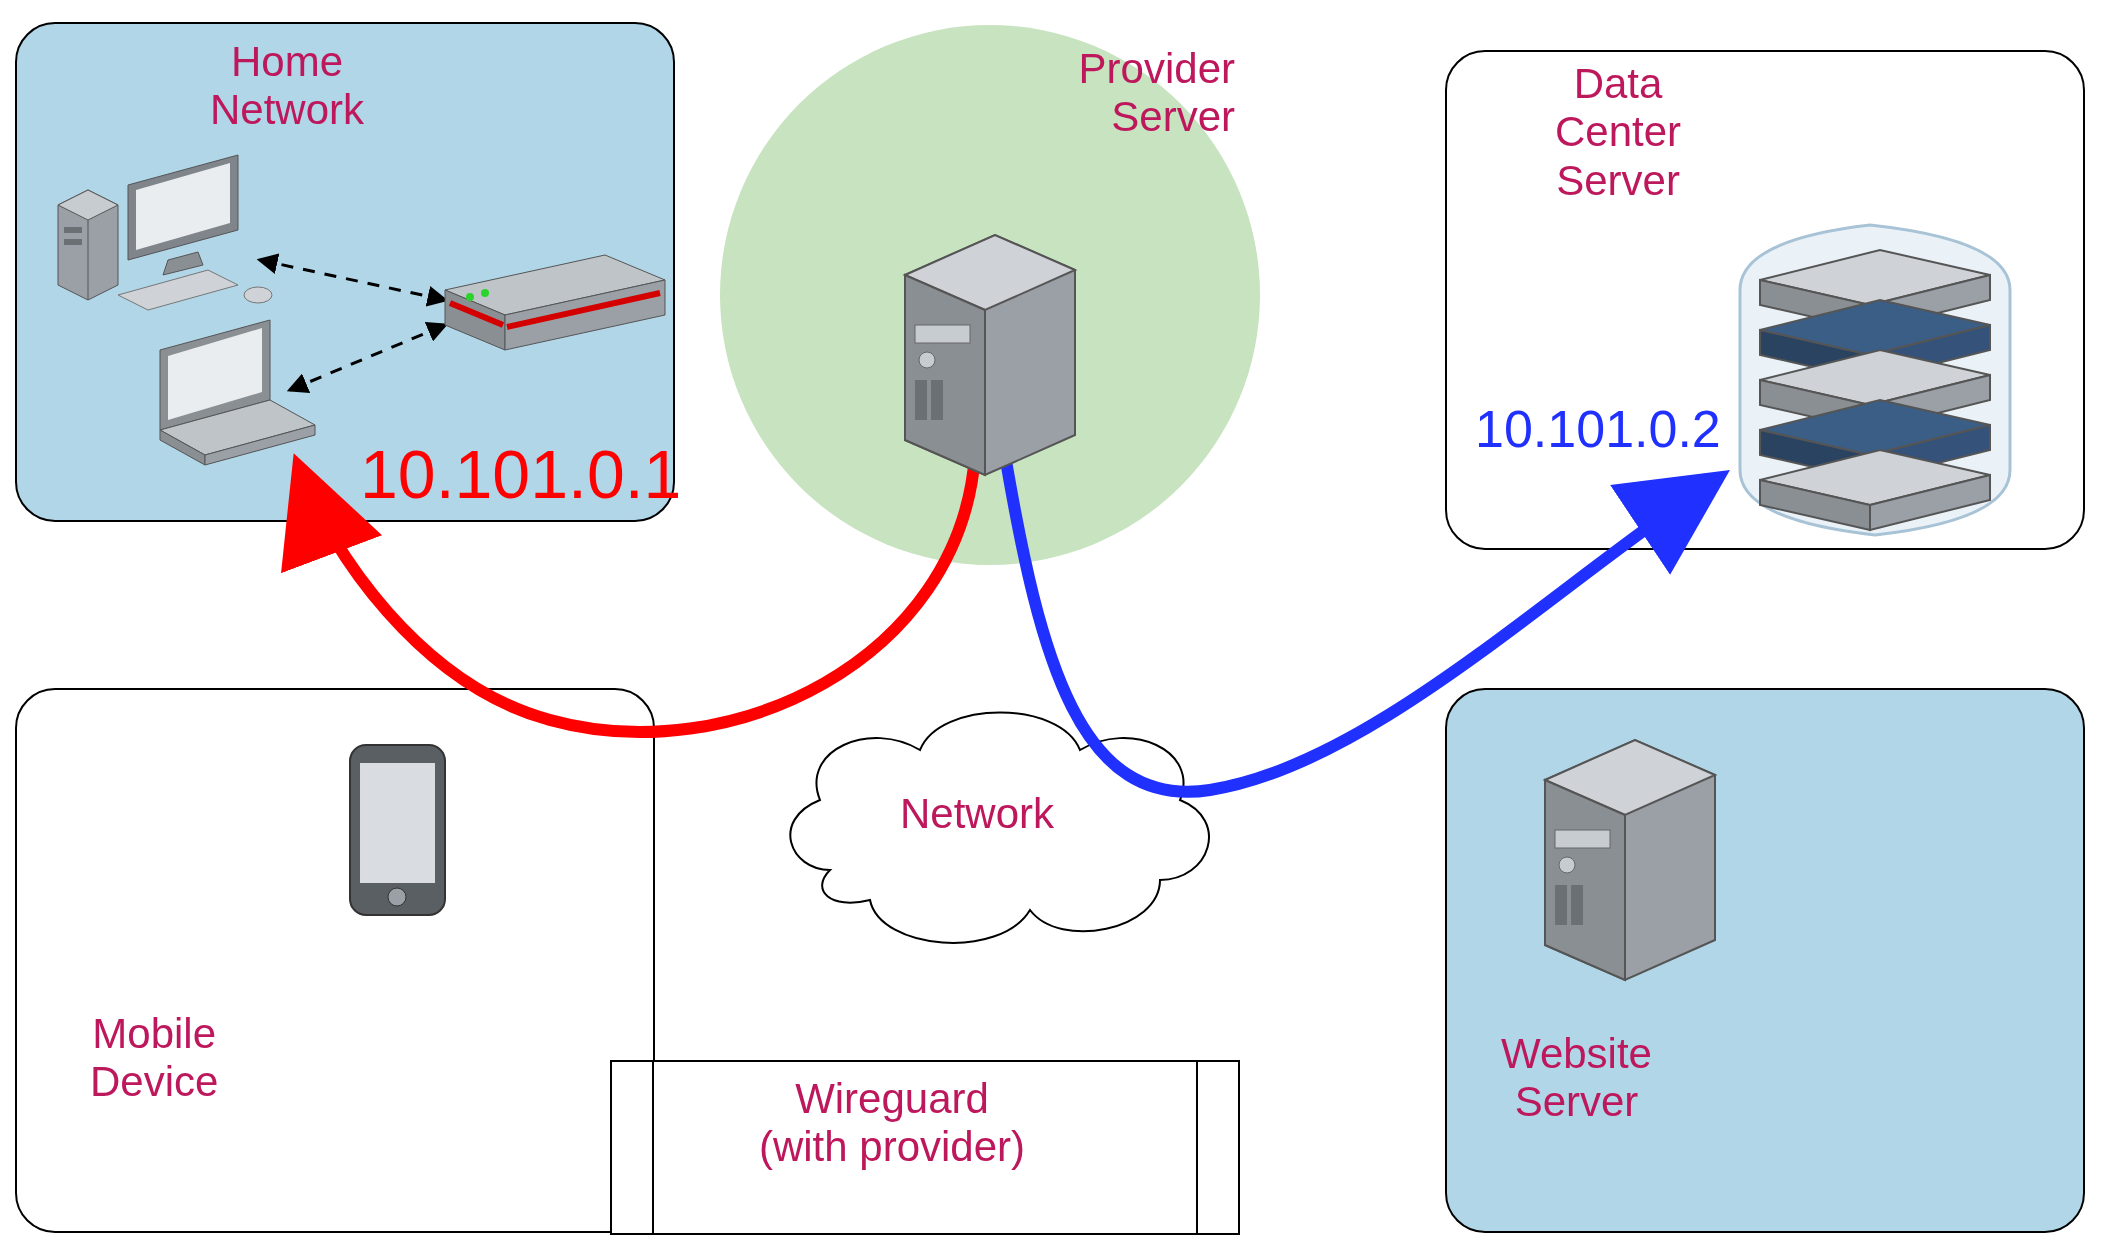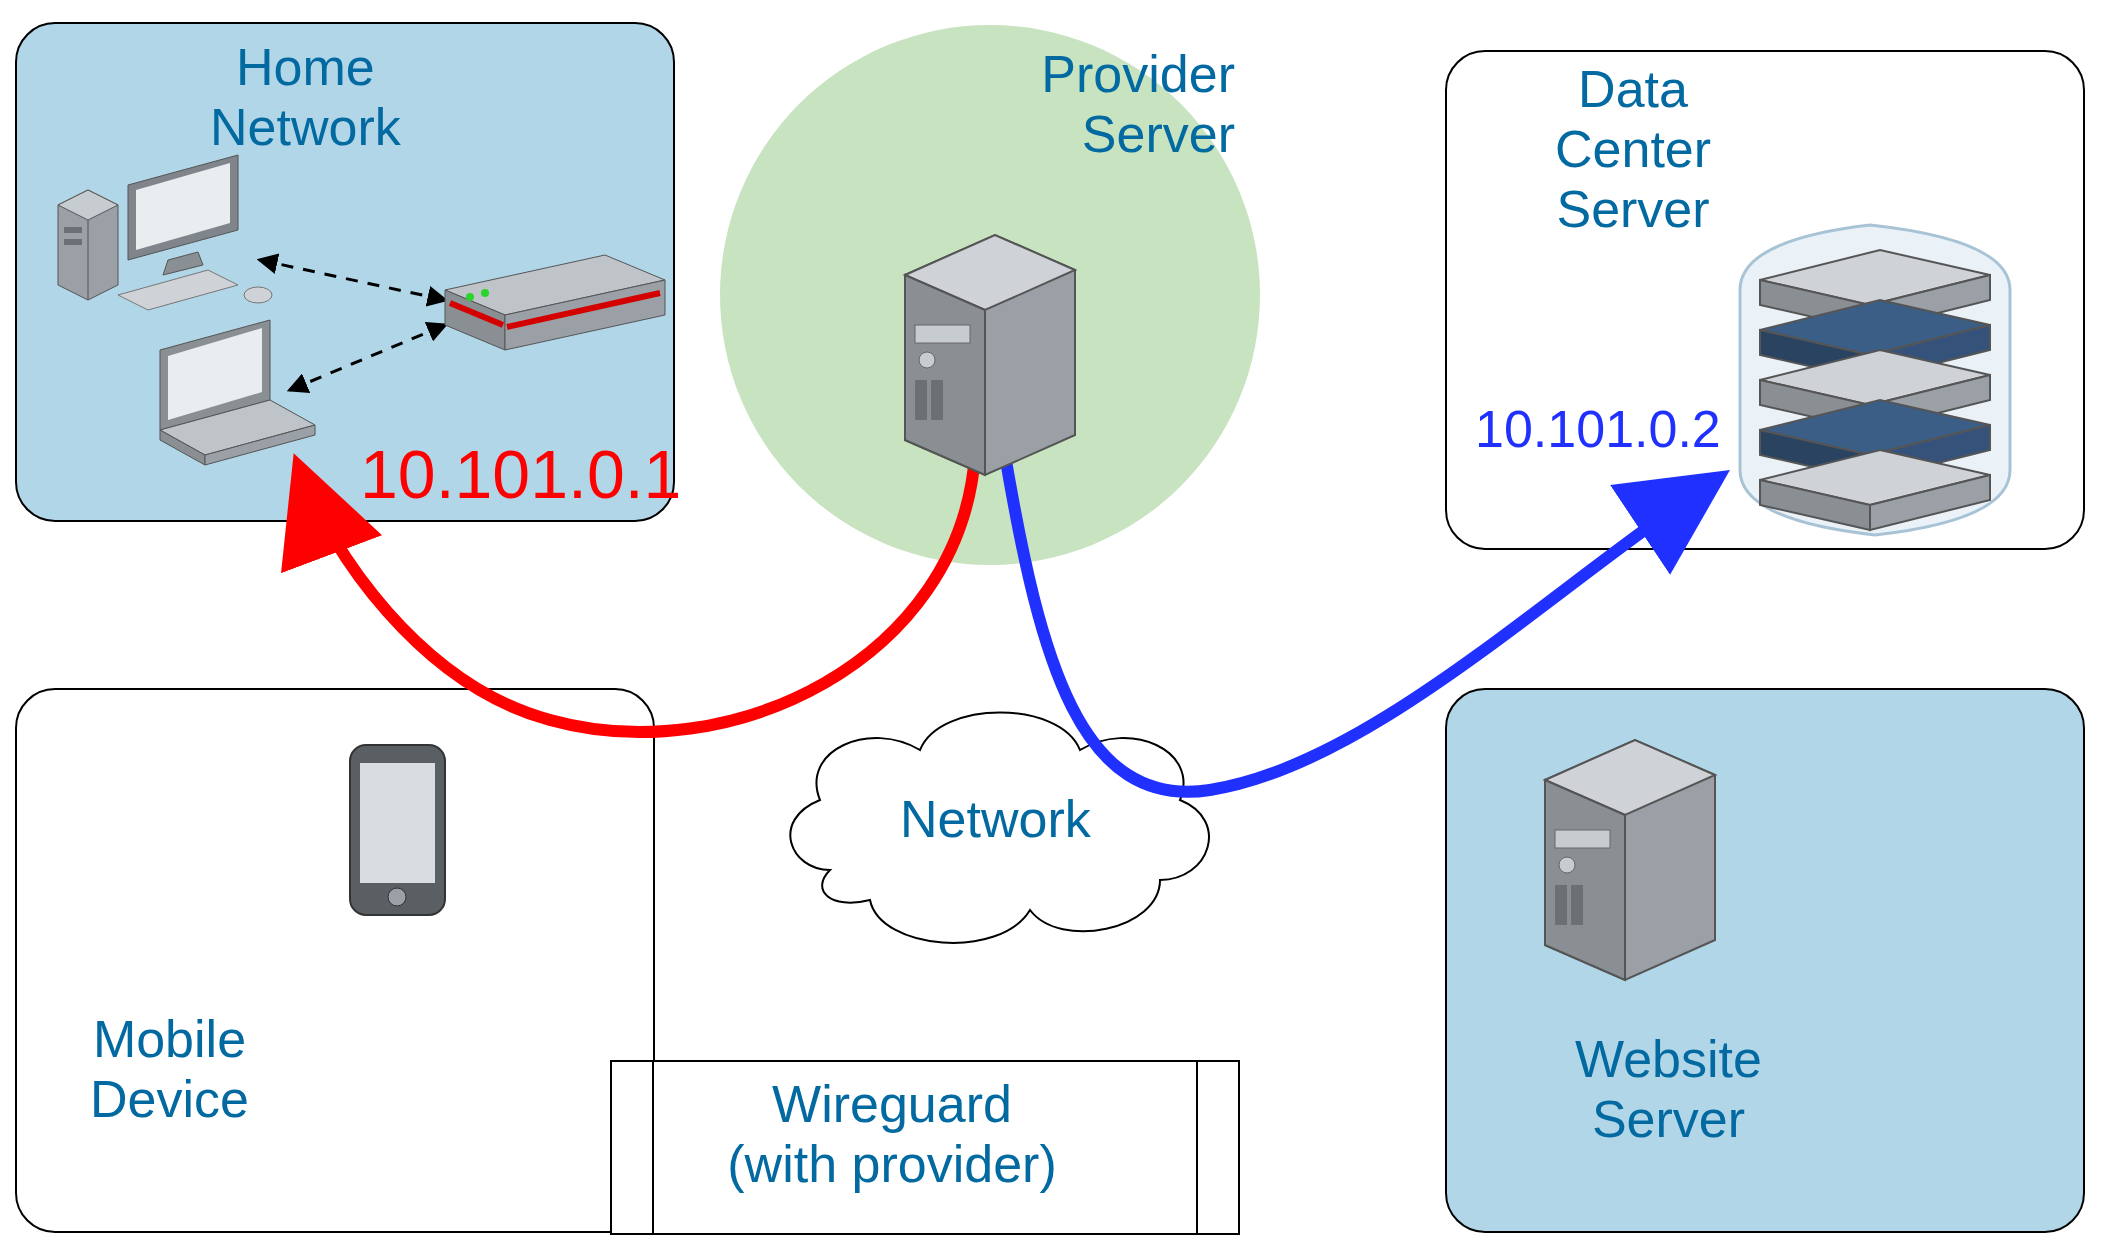--- a/index.html
+++ b/index.html
@@ -15,22 +15,22 @@
   .box {
     position: absolute;
     border: 2px solid #000;
     border-radius: 40px;
     box-sizing: border-box;
   }
   .blue-box { background: #b0d6e8; }
   .white-box { background: #ffffff; }
   .label {
     position: absolute;
-    font-size: 52px;
-    color: #0369a1;
+    font-size: 42px;
+    color: #be185d;
     text-align: center;
     line-height: 1.15;
     white-space: pre;
   }
   .ip-red { color: #ff0000; font-size: 68px; }
   .ip-blue { color: #2030ff; font-size: 52px; }
   .circle {
     position: absolute;
     border-radius: 50%;
     background: #c7e3c0;
@@ -60,21 +60,21 @@
 <div class="box white-box" style="left:1445px; top:50px; width:640px; height:500px;"></div>
 <div class="label" style="left:1555px; top:60px;">Data
 Center
 Server</div>
 
 <div class="box white-box" style="left:15px; top:688px; width:640px; height:545px;"></div>
 <div class="label" style="left:90px; top:1010px;">Mobile
 Device</div>
 
 <div class="box blue-box" style="left:1445px; top:688px; width:640px; height:545px;"></div>
-<div class="label" style="left:1575px; top:1030px;">Website
+<div class="label" style="left:1501px; top:1030px;">Website
 Server</div>
 
 <div class="caption-box" style="left:610px; top:1060px; width:630px; height:175px;">
   <div class="inner"></div>
 </div>
 <div class="label" style="left:662px; top:1075px; width:460px;">Wireguard
 (with provider)</div>
 
 <svg style="position:absolute; left:0; top:0;" width="2101" height="1248" viewBox="0 0 2101 1248">
   <defs>

